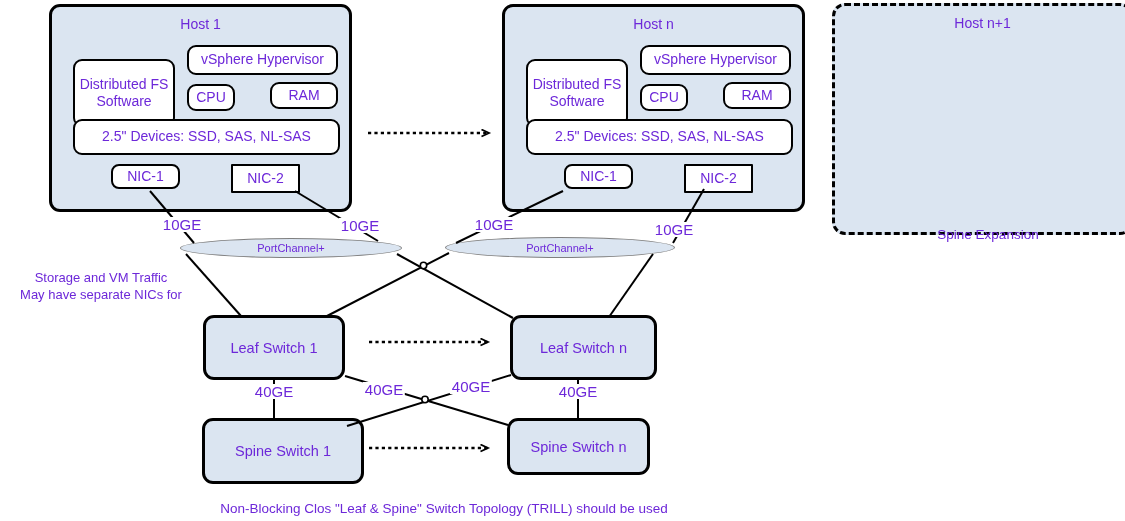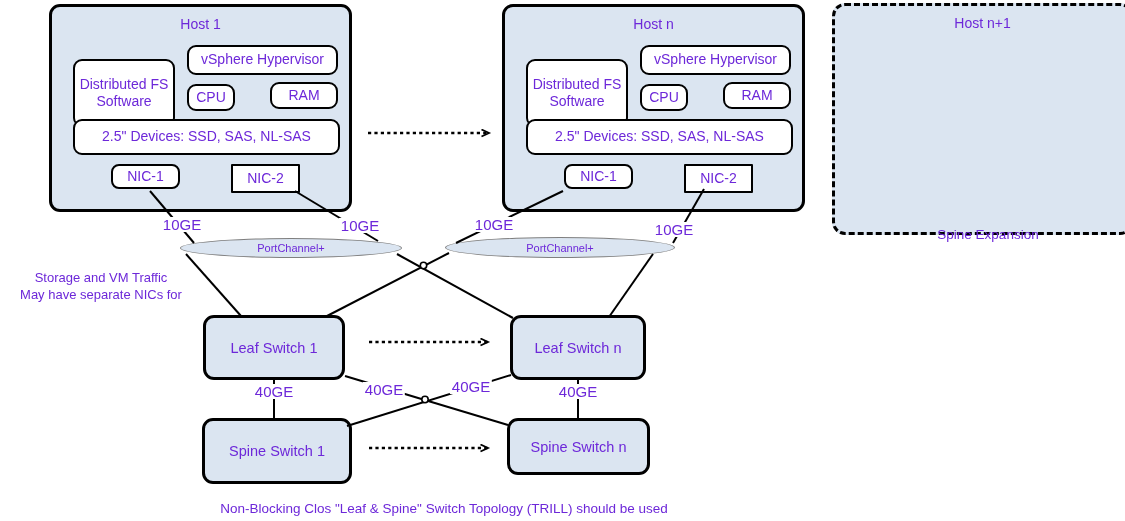--- a/index.html
+++ b/index.html
@@ -124,22 +124,22 @@
   <div class="future-caption">Spine Expansion</div>
 
   <div class="pc" style="left:168px;top:238px;width:222px;height:20px;">
     <span>PortChannel+</span>
   </div>
   <div class="pc" style="left:433px;top:237px;width:230px;height:21px;">
     <span>PortChannel+</span>
   </div>
 
   <div class="box switch" style="left:191px;top:315px;width:142px;height:65px;">Leaf Switch 1</div>
-  <div class="box switch" style="left:498px;top:315px;width:136px;height:65px;">Leaf Switch n</div>
-  <div class="box switch" style="left:190px;top:418px;width:150px;height:66px;">Spine Switch 1</div>
+  <div class="box switch" style="left:498px;top:315px;width:147px;height:65px;">Leaf Switch n</div>
+  <div class="box switch" style="left:190px;top:418px;width:162px;height:66px;">Spine Switch 1</div>
   <div class="box switch" style="left:495px;top:418px;width:143px;height:57px;">Spine Switch n</div>
 
   <div class="lbl" style="left:170px;top:217px;">10GE</div>
   <div class="lbl" style="left:348px;top:218px;">10GE</div>
   <div class="lbl" style="left:482px;top:217px;">10GE</div>
   <div class="lbl" style="left:662px;top:222px;">10GE</div>
   <div class="lbl" style="left:262px;top:384px;">40GE</div>
   <div class="lbl" style="left:372px;top:382px;">40GE</div>
   <div class="lbl" style="left:459px;top:379px;">40GE</div>
   <div class="lbl" style="left:566px;top:384px;">40GE</div>

